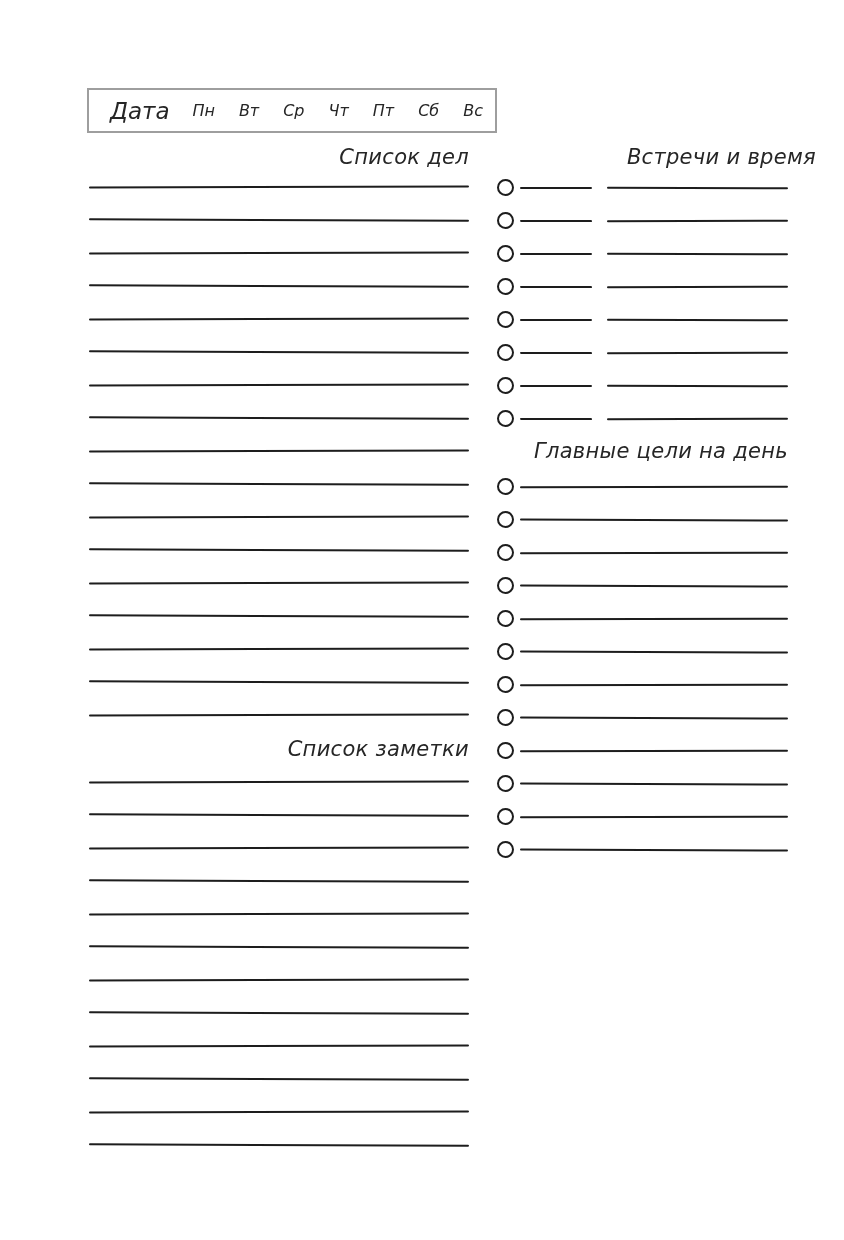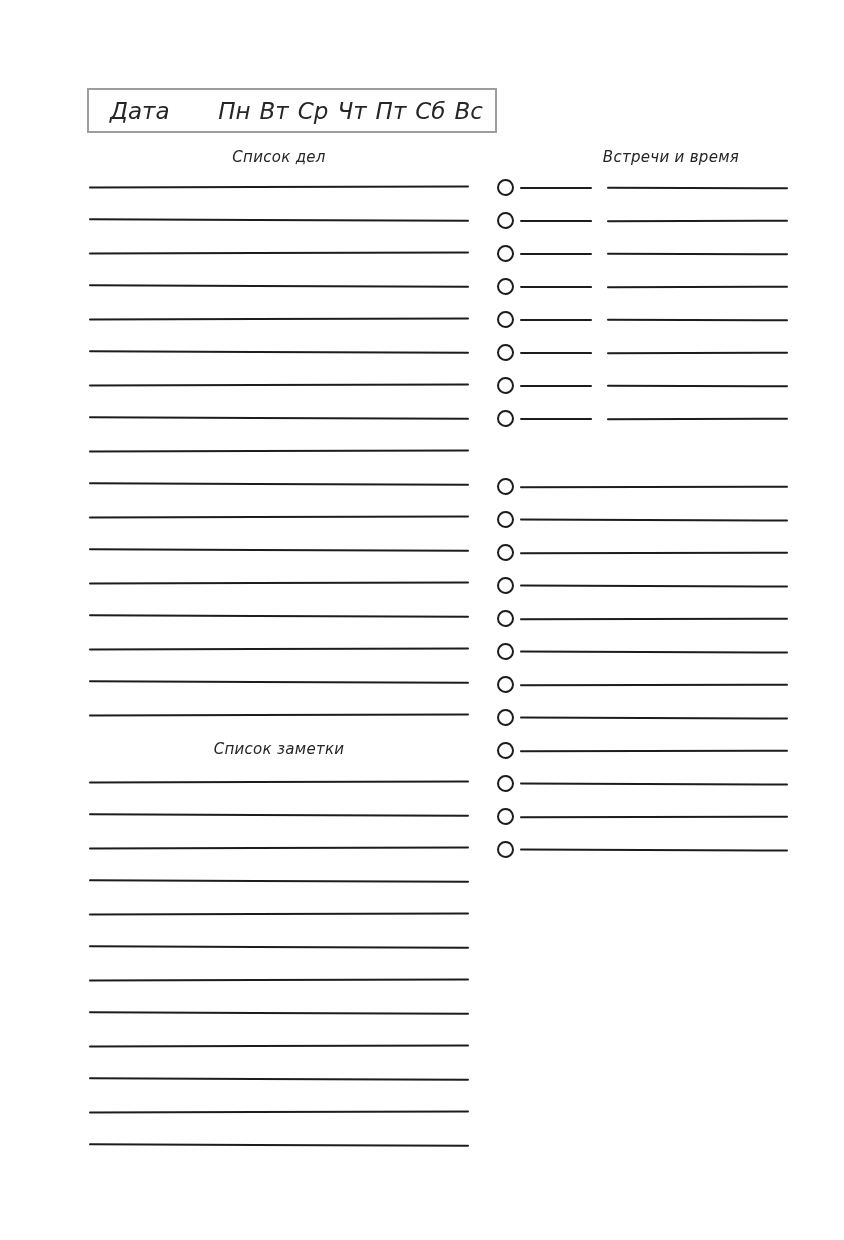--- a/index.html
+++ b/index.html
@@ -21,28 +21,28 @@
     width: 410px; height: 45px;
     border: 2px solid var(--box-border, #9e9e9e);
     display: flex;
     align-items: center;
     justify-content: space-between;
     padding: 0 12px 0 21px;
     font-size: 23px;
   }
   .days {
     display: flex;
-    gap: 9px;
-    font-size: 23px;
+    gap: 24px;
+    font-size: 16px;
     white-space: nowrap;
   }
   .sec-title {
     position: absolute;
-    font-size: 15px;
-    text-align: center;
+    font-size: 21px;
+    text-align: right;
     letter-spacing: 0.3px;
     line-height: 26px;
   }
   #t-todo     { left: 89px;  top: 144px; width: 380px; }
   #t-meetings { left: 526px; top: 144px; width: 290px; }
   #t-notes    { left: 89px;  top: 736px; width: 380px; }
   #t-goals    { left: 498px; top: 438px; width: 290px; }
   #t-health   { left: 498px; top: 868px; width: 290px; }
   .hline {
     position: absolute;
@@ -75,20 +75,21 @@
         <span>Вс</span>
       </div>
   </div>
 
   <div class="sec-title" id="t-todo">Список дел</div>
 
   <div class="sec-title" id="t-meetings">Встречи и время</div>
 
   <div class="sec-title" id="t-notes">Список заметки</div>
 
+  <div class="sec-title" id="t-goals">Главные цели на день</div>
 
 
 <div class="hline" style="left: 89px; top: 186px; width: 380px; transform: rotate(-0.15deg);"></div>
     <div class="hline" style="left: 89px; top: 219px; width: 380px; transform: rotate(0.2deg);"></div>
     <div class="hline" style="left: 89px; top: 252px; width: 380px; transform: rotate(-0.15deg);"></div>
     <div class="hline" style="left: 89px; top: 285px; width: 380px; transform: rotate(0.2deg);"></div>
     <div class="hline" style="left: 89px; top: 318px; width: 380px; transform: rotate(-0.15deg);"></div>
     <div class="hline" style="left: 89px; top: 351px; width: 380px; transform: rotate(0.2deg);"></div>
     <div class="hline" style="left: 89px; top: 384px; width: 380px; transform: rotate(-0.15deg);"></div>
     <div class="hline" style="left: 89px; top: 417px; width: 380px; transform: rotate(0.2deg);"></div>

